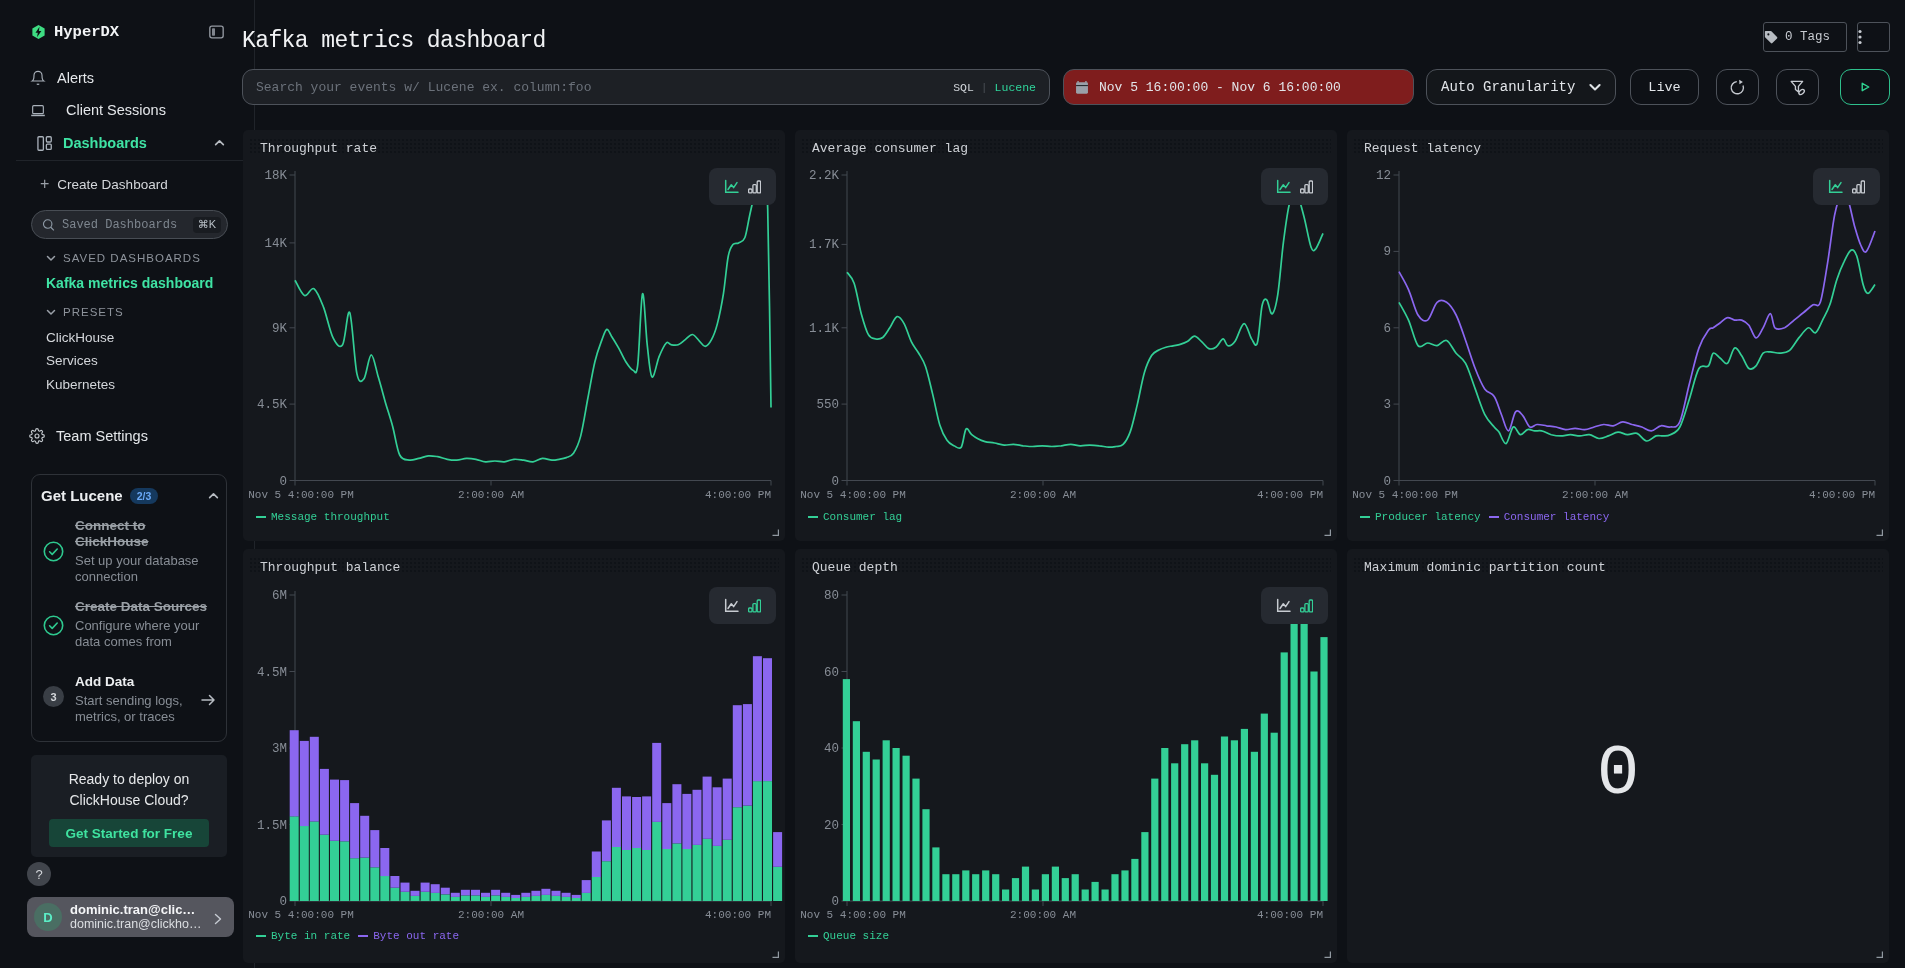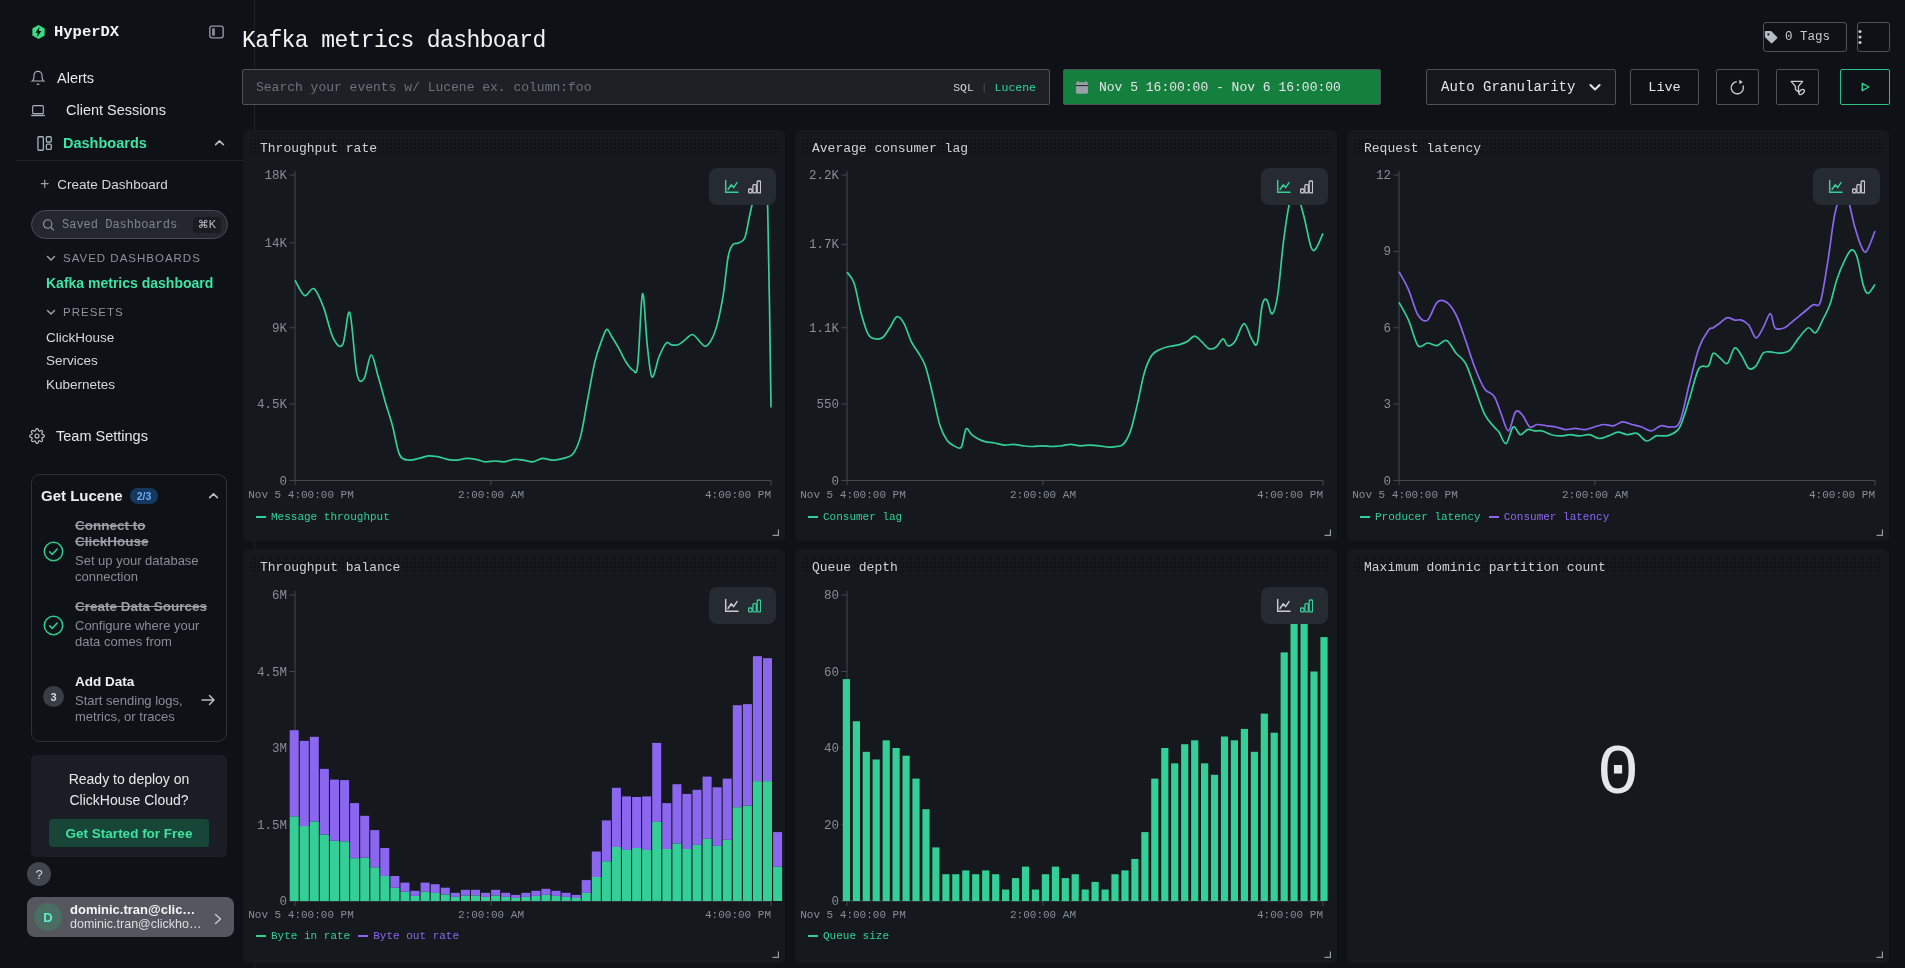--- a/index.html
+++ b/index.html
@@ -6,21 +6,21 @@
 .mono { font-family:"Liberation Mono",monospace; }
 #side { position:absolute; left:0; top:0; width:239px; height:968px; background:#0e1116;
   border-right:1px solid #20242a;margin-left:16px; }
 .srow { position:absolute; left:0; width:229px; display:flex; align-items:center; }
 .slbl { color:#e4e7ea; font-size:14.5px; }
 #main { position:absolute; left:229px; top:0; width:1676px; height:968px; }
 .h1 { position:absolute; left:13px; top:28px; font-family:"Liberation Mono",monospace;
   font-size:23px; font-weight:500; color:#f0f2f4; letter-spacing:-0.6px; }
 .btn { position:absolute; border:1px solid #4d525a; border-radius:3px; background:transparent;
   display:flex; align-items:center; justify-content:flex-start; }
-.inp { position:absolute; border:1px solid #4d525a; border-radius:2px; top:69px; height:36px;
+.inp { position:absolute; border:1px solid #4d525a; border-radius:11px; top:69px; height:36px;
   display:flex; align-items:center; font-family:"Liberation Mono",monospace;text-align:right; }
 .panel { position:absolute; background:#15181d; border-radius:5px; }
 .drag { position:absolute; left:6px; right:6px; top:8px; height:15px;
   background-image:radial-gradient(circle, #0f1217 0.7px, transparent 0.8px);
   background-size:4px 4px; }
 .pt { position:absolute; left:17px; top:11px; font-family:"Liberation Mono",monospace;
   font-size:13px; color:#ced1d6; }
 .ch { position:absolute; left:0; top:0; }
 .al { font-family:"Liberation Mono",monospace; font-size:12.5px; fill:#878d96; }
 .xl { font-family:"Liberation Mono",monospace; font-size:11px; fill:#878d96; }
@@ -195,21 +195,21 @@
         <circle cx="2" cy="2.5" r="1.6"></circle>
         <circle cx="2" cy="8" r="1.6"></circle>
         <circle cx="2" cy="13.5" r="1.6"></circle>
       </svg>
     </div>
 
   <div class="inp" style="left:13px;width:808px;background:#1d2025;padding:0 13px;">
     <span style="font-size:13px;color:#6b717a">Search your events w/ Lucene ex. column:foo</span>
     <span style="margin-left:auto;font-size:11.5px;color:#d0d4d9">SQL <span style="color:#4a4e54">|</span> <span style="color:#2fd49b">Lucene</span></span>
     </div>
-  <div class="inp" style="left:834px;width:318px;background:#15803d;padding:0 11px;gap:10px">
+  <div class="inp" style="left:834px;width:351px;background:#7f1d1d;padding:0 11px;gap:10px">
     <svg width="14" height="15" viewBox="0 0 16 16">
         <path d="M3.5 0.5 v2 M12.5 0.5 v2" stroke="#9aa0a8" stroke-width="1.6"></path>
         <rect x="1.2" y="2" width="13.6" height="13" rx="1.5" fill="#9aa0a8"></rect>
         <rect x="1.2" y="5.2" width="13.6" height="1.2" fill="#22262b"></rect>
       </svg>
       <span style="font-size:13px;color:#e2e5e9">Nov 5 16:00:00 - Nov 6 16:00:00</span>
     </div>
   <div class="inp" style="left:1197px;width:190px;background:#14171b;padding:0 14px">
     <span style="font-size:14px;color:#e2e5e9">Auto Granularity</span>
     <span style="margin-left:auto;display:flex">

